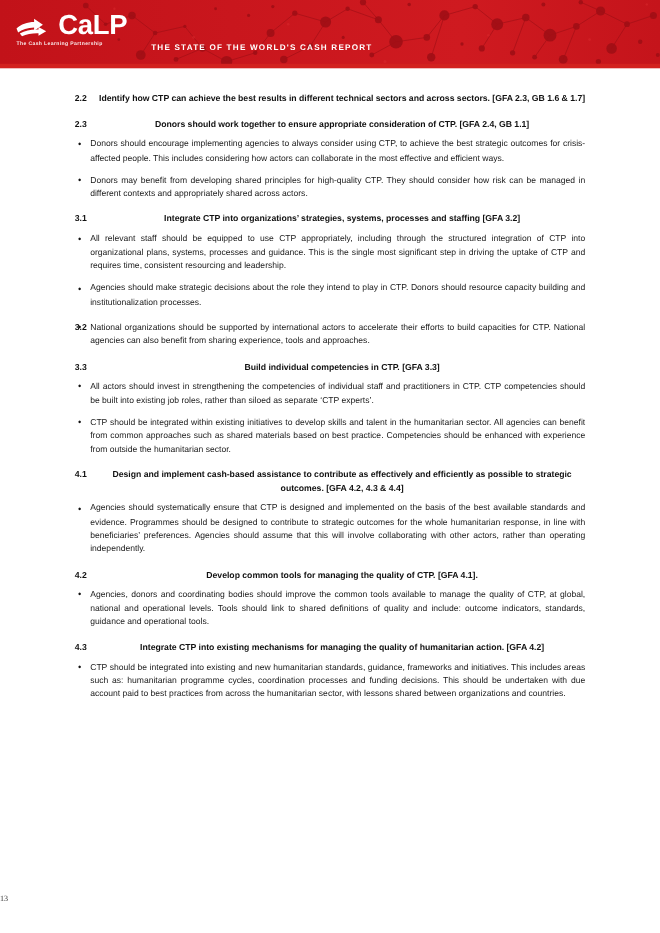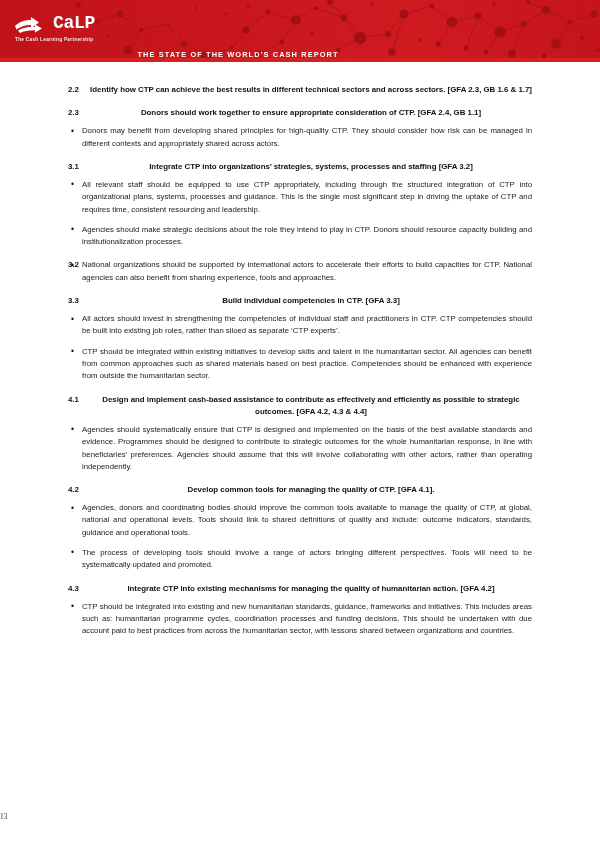--- a/index.html
+++ b/index.html
@@ -54,22 +54,22 @@
     position: absolute;
     left: 0;
     top: 1px;
     width: 36px;
     height: 20px;
   }
   .logo-word {
     position: absolute;
     left: 39px;
     top: -2px;
-    font-family: Liberation Mono, monospace;
-    font-size: 18px;
+    font-family: Liberation Sans, sans-serif;
+    font-size: 25px;
     font-weight: bold;
     color: #ffffff;
     letter-spacing: -0.3px;
     line-height: 22px;
   }
   .logo-tagline {
     position: absolute;
     left: 1px;
     top: 23px;
     font-family: "Liberation Sans", sans-serif;
@@ -80,21 +80,21 @@
     white-space: nowrap;
     opacity: 0.92;
   }
 
   .header-title {
     position: absolute;
     left: 0;
     top: 0;
     width: 476px;
     text-align: center;
-    margin-top: 50px;
+    margin-top: 38px;
     font-family: "Liberation Sans", sans-serif;
     font-size: 7.4px;
     font-weight: bold;
     letter-spacing: 1.1px;
     color: #ffffff;
     z-index: 4;
   }
 
   
   .page-body {
@@ -281,31 +281,31 @@
     <div class="logo-word">CaLP</div>
     <div class="logo-tagline">The Cash Learning Partnership</div>
   </div>
 
   <div class="header-title">THE STATE OF THE WORLD'S CASH REPORT</div>
 </div>
 
 <main class="page-body">
     <div class="heading"><span class="num">2.2</span><span>Identify how CTP can achieve the best results in different technical sectors and across sectors. [GFA 2.3, GB 1.6 &amp; 1.7]</span></div>
     <div class="heading"><span class="num">2.3</span><span>Donors should work together to ensure appropriate consideration of CTP. [GFA 2.4, GB 1.1]</span></div>
+    <p class="bullet">Donors should encourage implementing agencies to always consider using CTP, to achieve the best strategic outcomes for crisis-affected people. This includes considering how actors can collaborate in the most effective and efficient ways.</p>
     <p class="bullet">Donors may benefit from developing shared principles for high-quality CTP. They should consider how risk can be managed in different contexts and appropriately shared across actors.</p>
     <div class="heading"><span class="num">3.1</span><span>Integrate CTP into organizations’ strategies, systems, processes and staffing [GFA 3.2]</span></div>
     <p class="bullet">All relevant staff should be equipped to use CTP appropriately, including through the structured integration of CTP into organizational plans, systems, processes and guidance. This is the single most significant step in driving the uptake of CTP and requires time, consistent resourcing and leadership.</p>
     <p class="bullet">Agencies should make strategic decisions about the role they intend to play in CTP. Donors should resource capacity building and institutionalization processes.</p>
     <div class="heading"><span class="num">3.2</span></div>
     <p class="bullet">National organizations should be supported by international actors to accelerate their efforts to build capacities for CTP. National agencies can also benefit from sharing experience, tools and approaches.</p>
     <div class="heading"><span class="num">3.3</span><span>Build individual competencies in CTP. [GFA 3.3]</span></div>
     <p class="bullet">All actors should invest in strengthening the competencies of individual staff and practitioners in CTP. CTP competencies should be built into existing job roles, rather than siloed as separate ‘CTP experts’.</p>
     <p class="bullet">CTP should be integrated within existing initiatives to develop skills and talent in the humanitarian sector. All agencies can benefit from common approaches such as shared materials based on best practice. Competencies should be enhanced with experience from outside the humanitarian sector.</p>
     <div class="heading"><span class="num">4.1</span><span>Design and implement cash-based assistance to contribute as effectively and efficiently as possible to strategic outcomes. [GFA 4.2, 4.3 &amp; 4.4]</span></div>
     <p class="bullet">Agencies should systematically ensure that CTP is designed and implemented on the basis of the best available standards and evidence. Programmes should be designed to contribute to strategic outcomes for the whole humanitarian response, in line with beneficiaries’ preferences. Agencies should assume that this will involve collaborating with other actors, rather than operating independently.</p>
     <div class="heading"><span class="num">4.2</span><span>Develop common tools for managing the quality of CTP. [GFA 4.1].</span></div>
     <p class="bullet">Agencies, donors and coordinating bodies should improve the common tools available to manage the quality of CTP, at global, national and operational levels. Tools should link to shared definitions of quality and include: outcome indicators, standards, guidance and operational tools.</p>
-    <p class="bullet">The process of developing tools should involve a range of actors bringing different perspectives. Tools will need to be systematically updated and promoted.</p>
     <div class="heading"><span class="num">4.3</span><span>Integrate CTP into existing mechanisms for managing the quality of humanitarian action. [GFA 4.2]</span></div>
     <p class="bullet">CTP should be integrated into existing and new humanitarian standards, guidance, frameworks and initiatives. This includes areas such as: humanitarian programme cycles, coordination processes and funding decisions. This should be undertaken with due account paid to best practices from across the humanitarian sector, with lessons shared between organizations and countries.</p>
   </main>
 
 <div class="page-number">13</div>
 
 </body></html>

